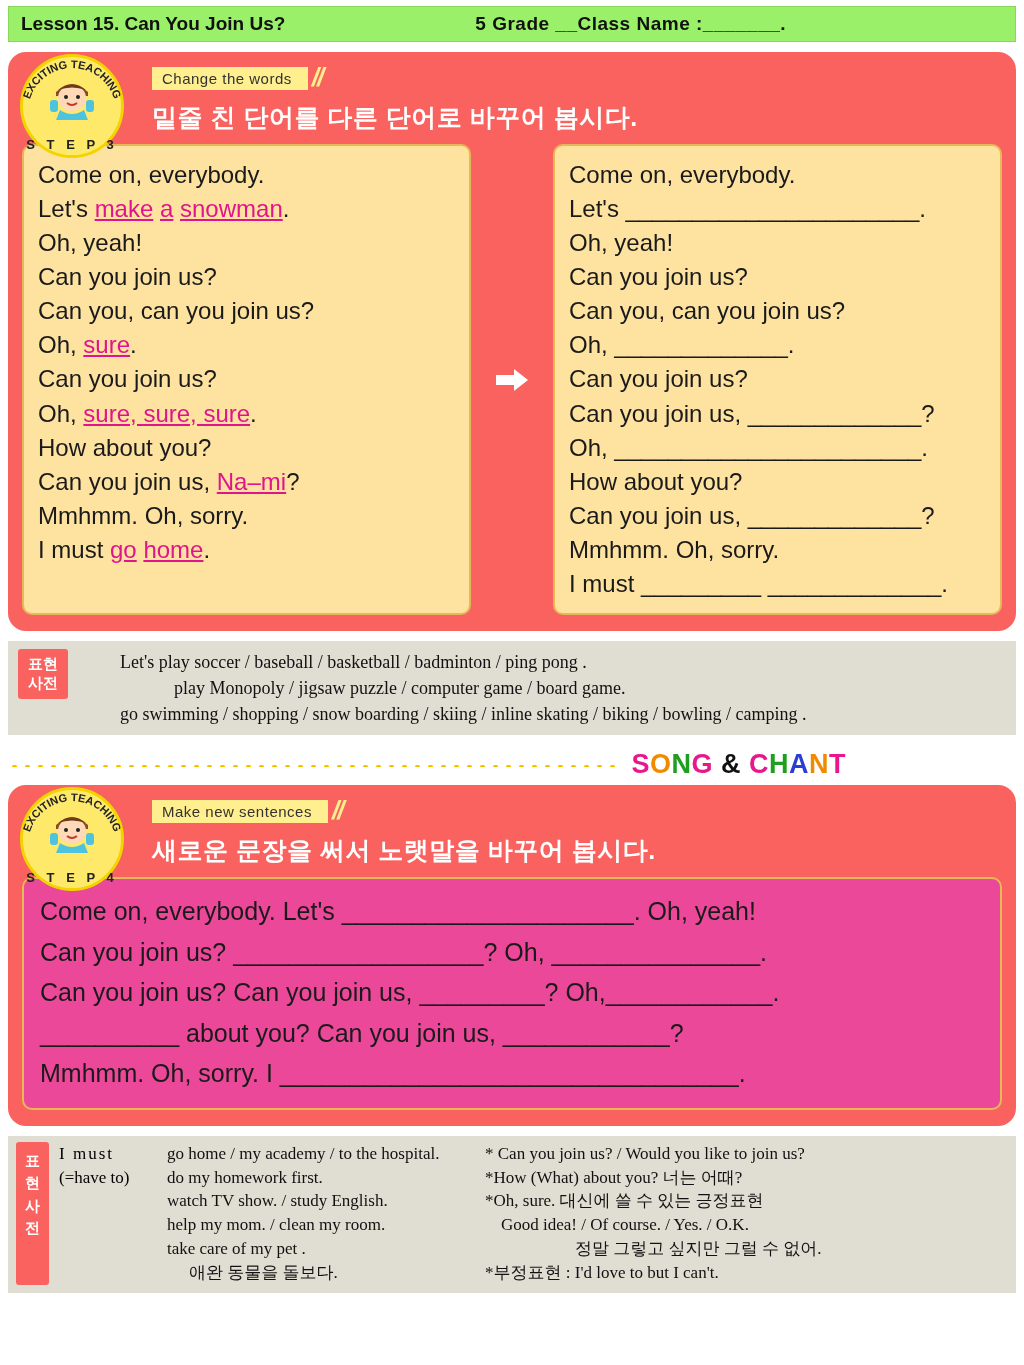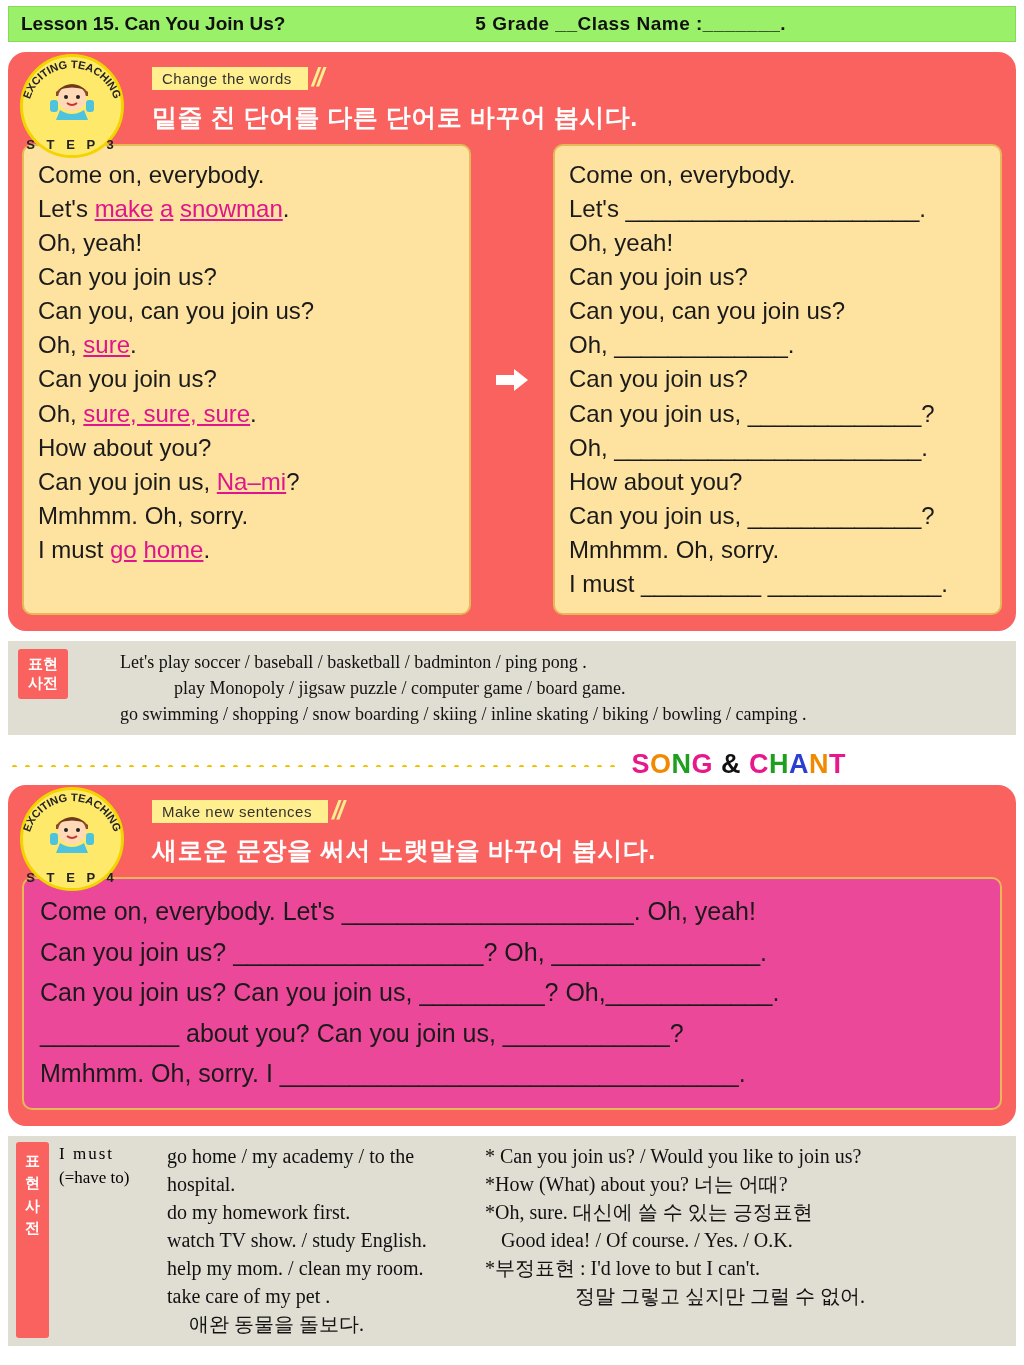--- a/index.html
+++ b/index.html
@@ -214,21 +214,21 @@
     font-size:15px;
     font-weight:bold;
     text-align:center;
     padding:8px 9px;
     line-height:1.5;
     border-radius:3px;
     margin-right:10px;
   }
   .foot-col {
     font-family:"Liberation Serif", serif;
-    font-size:20px;
+    font-size:17px;
     line-height:1.4;
     color:#111;
   }
   .foot-mid { flex:0 0 420px; display:flex; }
   .foot-mid .must {
     flex:0 0 108px;
     font-family:"Liberation Serif", serif;
     font-size:17px;
     line-height:1.4;
   }
@@ -401,16 +401,16 @@
       <div>take care  of my pet .</div>
       <div class="ko">애완 동물을 돌보다.</div>
     </div>
   </div>
 
   <div class="foot-right foot-col">
     <div>* Can you join us? /  Would you  like to join us?</div>
     <div>*How (What) about you?  너는 어때?</div>
     <div>*Oh, sure. 대신에 쓸 수 있는 긍정표현</div>
     <div class="ind">Good  idea! / Of course. /  Yes. / O.K.</div>
+    <div style="padding-left:90px">정말 그렇고 싶지만 그럴 수 없어.</div>
     <div>*부정표현 : I'd love to but I can't.</div>
-    <div style="padding-left:90px">정말 그렇고 싶지만 그럴 수 없어.</div>
   </div>
 </div>
 
 </body></html>

